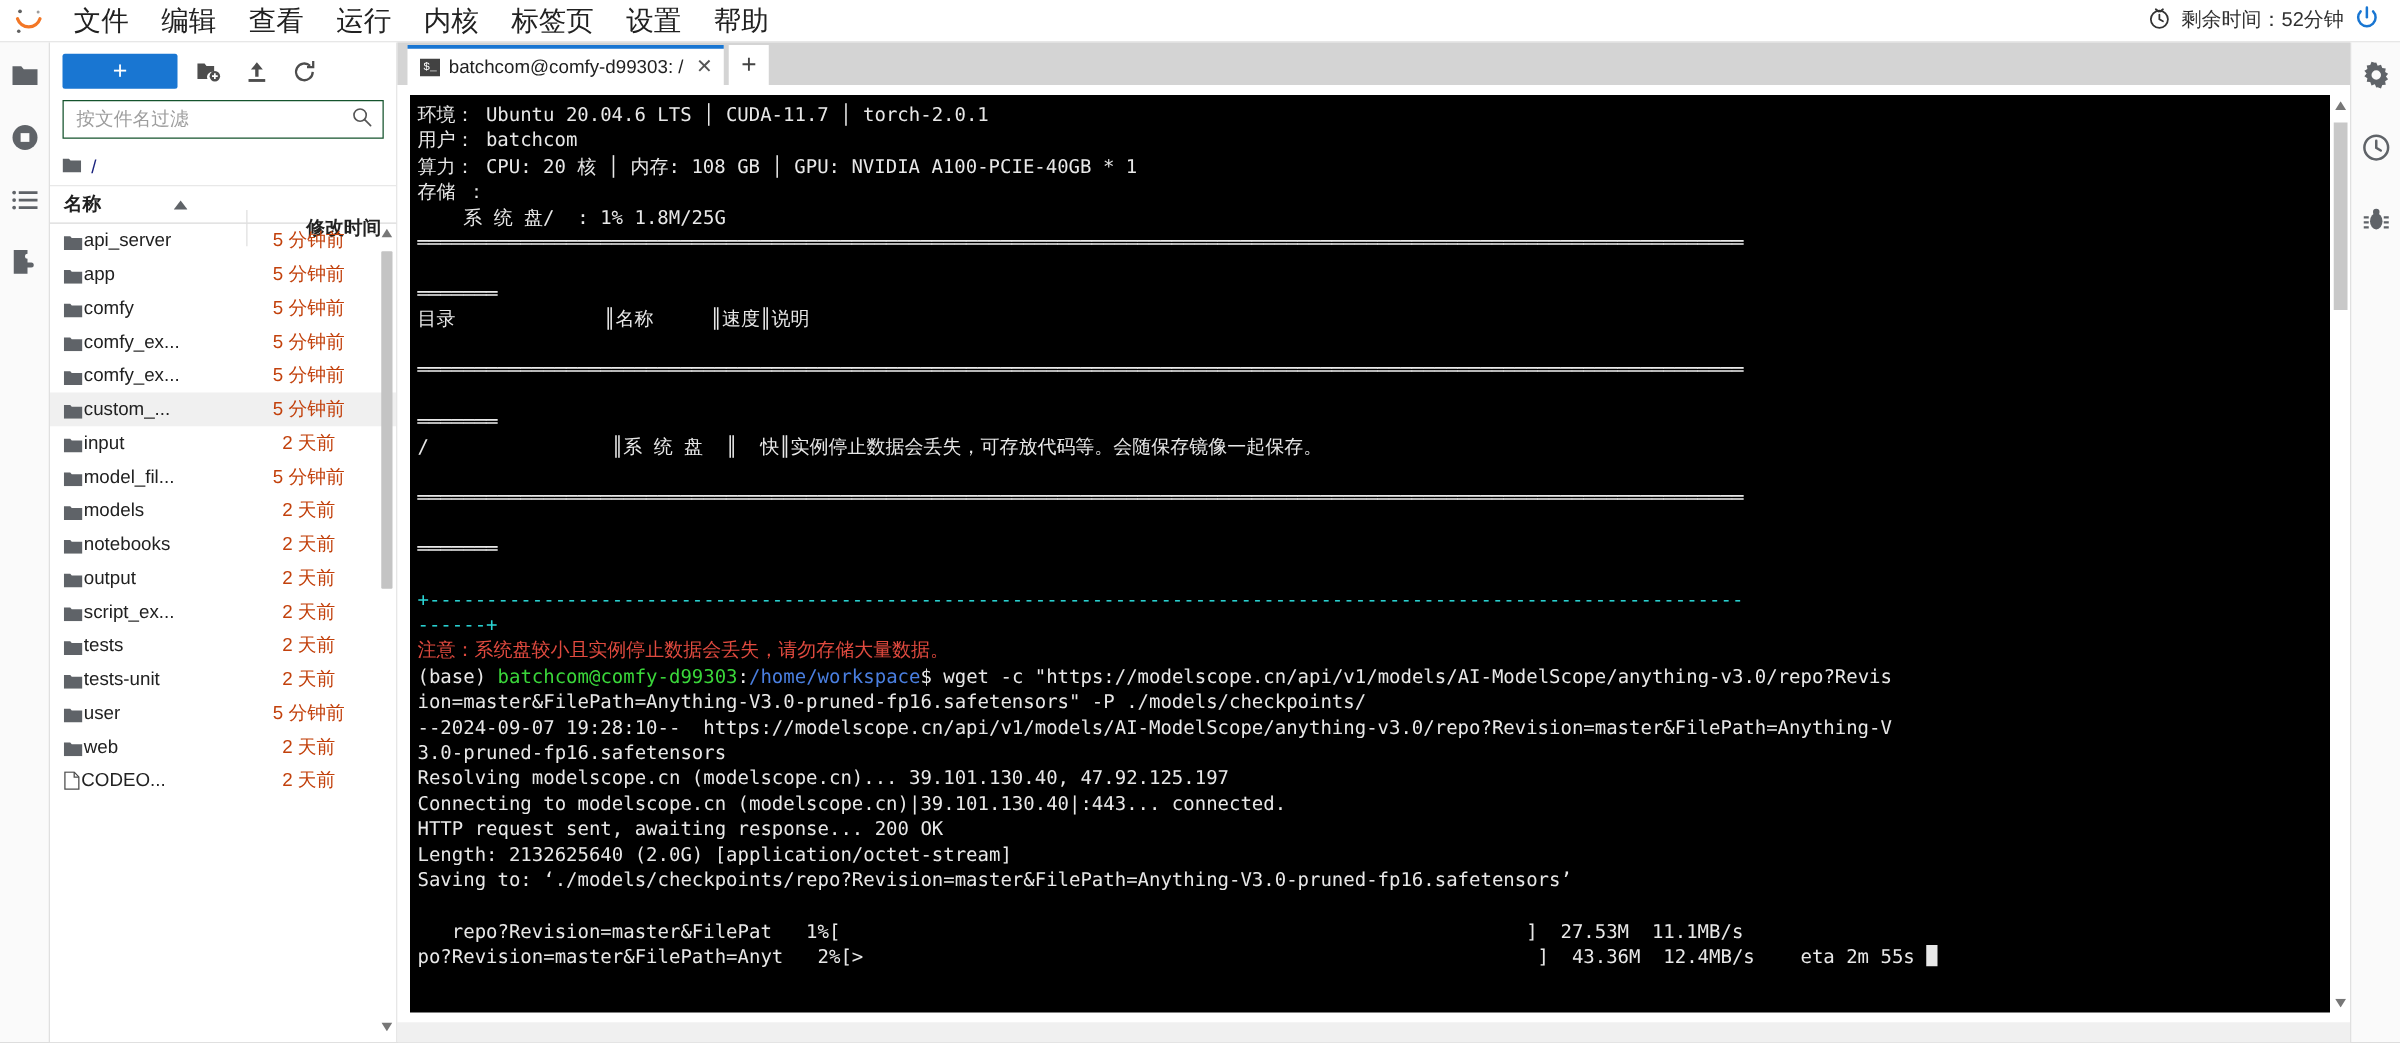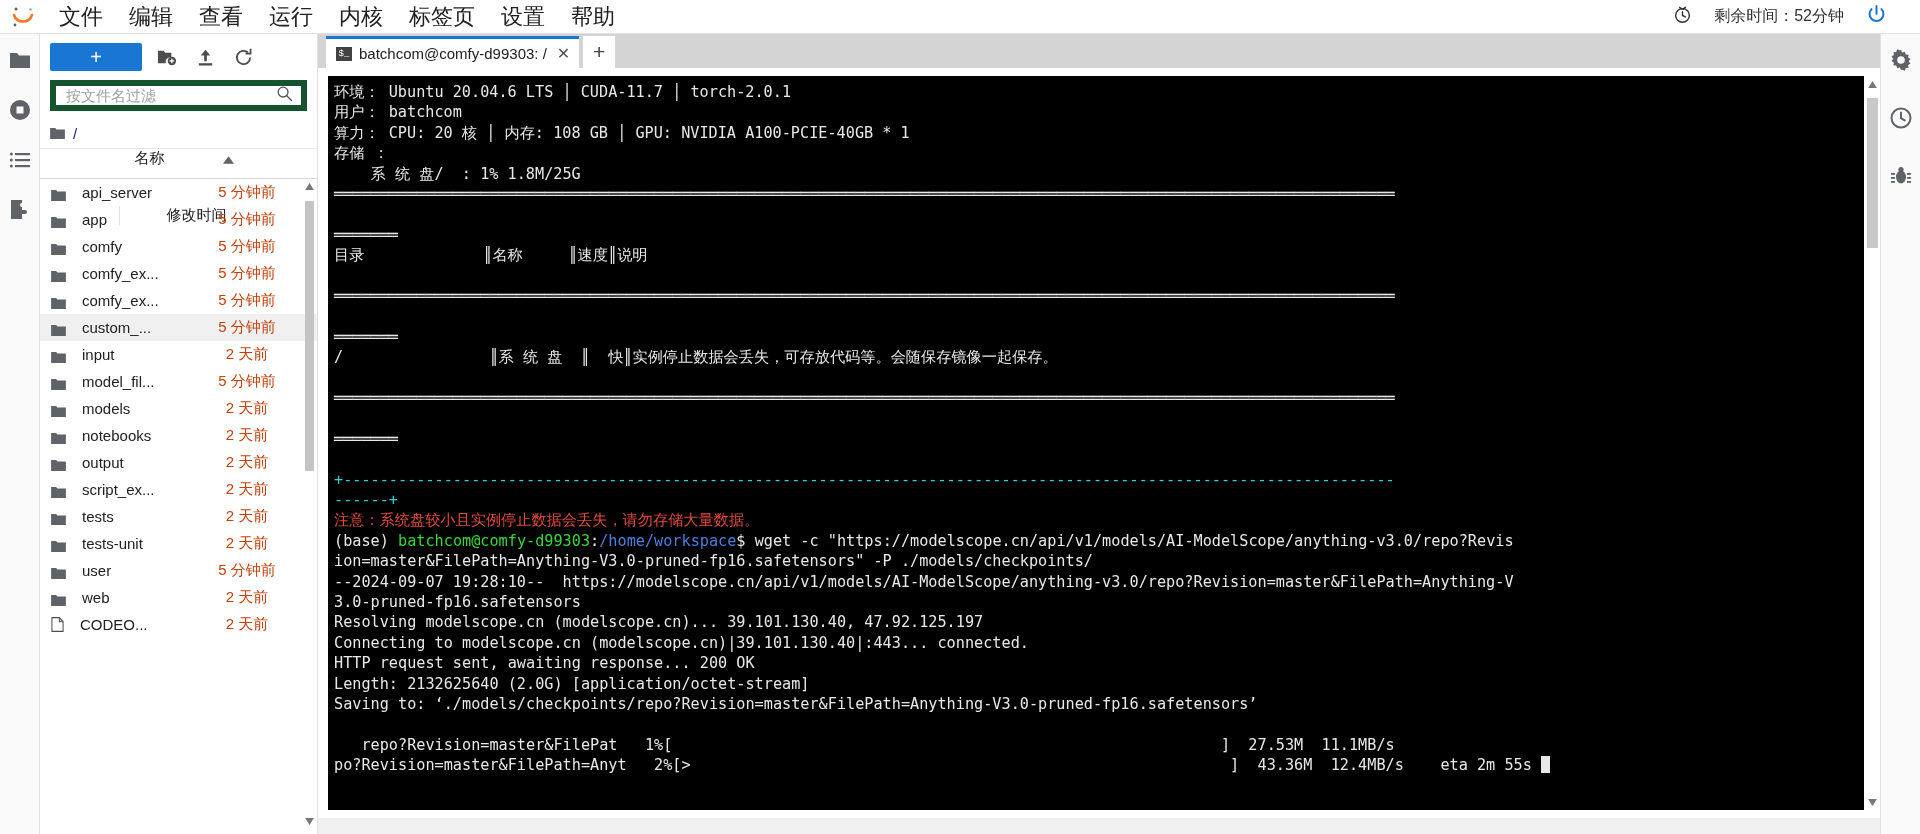--- a/index.html
+++ b/index.html
@@ -21,21 +21,21 @@
     display: flex; align-items: center;
   }
   #logo {
     width: 46px; height: 34px; display: flex; align-items: center; justify-content: center;
   }
   .menu-item {
     font-size: 22px; color: #212121; padding: 0 13px; line-height: 34px; cursor: default;
     white-space: nowrap;
   }
   #menu-right {
-    margin-left: auto; display: flex; align-items: center; padding-right: 33px; gap: 22px;
+    margin-left: auto; display: flex; align-items: center; padding-right: 16px; gap: 8px;
   }
   #timer-text { font-size: 16px; color: #303030; white-space: nowrap; }
 
   
   #rail {
     position: absolute; left: 0; top: 34px; width: 40px; height: 800px;
     background: #fafafa; border-right: 1px solid #e0e0e0;
     display: flex; flex-direction: column; align-items: center; padding-top: 12px; gap: 22px;
   }
   .rail-ico { width: 28px; height: 28px; display: flex; align-items: center; justify-content: center; cursor: pointer; }
@@ -58,50 +58,50 @@
   }
   #new-launcher-btn {
     width: 92px; height: 28px; background: #1976d2; border: none; border-radius: 2px;
     color: #fff; font-size: 20px; line-height: 1; cursor: pointer;
     display: flex; align-items: center; justify-content: center;
   }
   .tb-ico { width: 26px; height: 26px; display: flex; align-items: center; justify-content: center; cursor: pointer; }
 
   #fb-filter-wrap { padding: 0 10px 8px 10px; }
   #fb-filter {
-    width: 100%; height: 31px; border: 6px solid #14532d; background: #fff;
+    width: 100%; height: 31px; border: 1px solid #14532d; background: #fff;
     display: flex; align-items: center; padding: 0 8px;
   }
   #fb-filter input {
     flex: 1; border: none; outline: none; font-size: 15px; color: #212121;
     font-family: "Liberation Sans", sans-serif; background: transparent;
   }
   #fb-filter input::placeholder { color: #9e9e9e; }
 
   #fb-breadcrumb {
     height: 30px; display: flex; align-items: center; padding: 0 10px; gap: 8px;
     border-bottom: 1px solid #e8e8e8;
   }
   #fb-breadcrumb .crumb { font-size: 15px; color: #1a237e; }
 
   #fb-header {
     height: 30px; display: flex; align-items: center;
-    border-bottom: 1px solid #dadada; font-weight: normal; font-size: 15px; color: #212121; flex-direction: column;
+    border-bottom: 1px solid #dadada; font-weight: bold; font-size: 15px; color: #212121;
   }
   #fb-header .col-name { flex: 1; padding-left: 11px; display: flex; align-items: center; gap: 6px; }
   #fb-header .col-time { width: 120px; text-align: right; padding-right: 12px; border-left: 1px solid #e0e0e0; height: 100%; display:flex; align-items:center; justify-content:flex-end;margin-top:38px;}
 
   #fb-list {
     flex: 1; overflow: hidden; position: relative;
   }
   .fb-row {
     height: 27px; display: flex; align-items: center; font-size: 15px; color: #212121; cursor: pointer;
   }
   .fb-row.selected { background: #f0f0f0; }
-  .fb-row .rname { flex: 1; display: flex; align-items: center; gap: 16px; padding-left: 11px; overflow: hidden; white-space: nowrap; }
+  .fb-row .rname { flex: 1; display: flex; align-items: center; gap: 1px; padding-left: 11px; overflow: hidden; white-space: nowrap; }
   .fb-row .rtime { width: 120px; text-align: center; padding-right: 20px; color: #c2410c; white-space: nowrap; }
 
   .folder-ico { width: 15px; height: 12px; flex: none; }
   .file-ico { width: 13px; height: 15px; flex: none; }
 
   #fb-scrollbar {
     position: absolute; right: 2px; top: 0; width: 11px; height: 100%;
   }
   #fb-scroll-thumb {
     position: absolute; left: 1px; top: 22px; width: 9px; height: 270px; background: #c4c4c4; border-radius: 1px;

